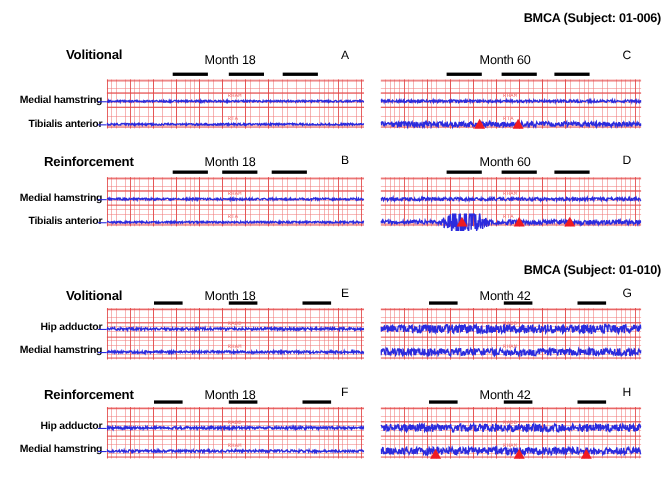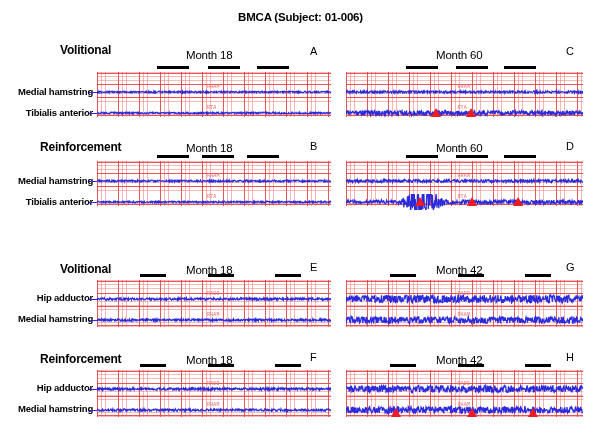--- a/index.html
+++ b/index.html
@@ -9,21 +9,21 @@
     color:#000;
     position:relative;
     overflow:hidden;
   }
   .fig{position:absolute;left:0;top:0;width:601px;height:445px;}
 
   
   .figtitle{
     position:absolute;
     width:100%;
-    text-align:center;
+    text-align:right;
     font-size:11.5px;
     font-weight:bold;
     letter-spacing:-0.2px;
   }
 
   
   .cond{
     position:absolute;
     font-size:12px;
     font-weight:bold;
@@ -106,20 +106,21 @@
     border-left:5.5px solid transparent;
     border-right:5.5px solid transparent;
     border-bottom:9px solid #ef1b22;
   }
 </style>
 </head>
 <body>
 
 <div class="fig" id="fig">
     <div class="figtitle" style="top: 11px;">BMCA (Subject: 01-006)</div>
+    <div class="figtitle" style="top: 240px;">BMCA (Subject: 01-010)</div>
     <div class="cond" style="left: 60px; top: 43px;">Volitional</div>
     <div class="month" style="left: 186px; top: 49px;">Month 18</div>
     <div class="plet" style="left: 310px; top: 45px;">A</div>
     <div class="bar" style="left: 157px; top: 66px; width: 32px;"></div>
     <div class="bar" style="left: 208px; top: 66px; width: 32px;"></div>
     <div class="bar" style="left: 257px; top: 66px; width: 32px;"></div>
     <div class="panel" style="left: 97px; top: 72px; width: 234px; height: 45px;">
       <div class="grid"></div>
       <div class="gridmajor"></div>
       <div class="hline" style="top: 1px;"></div>

